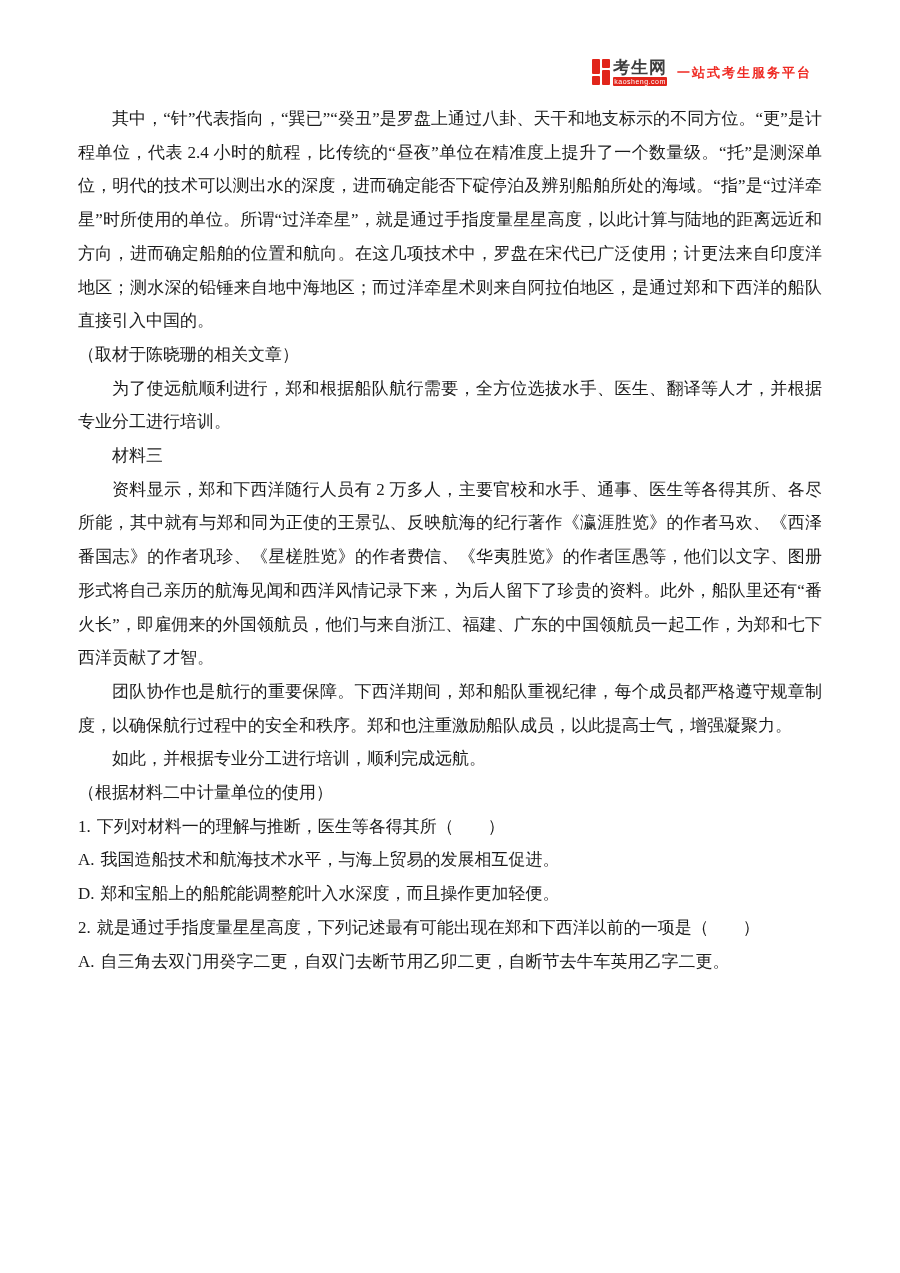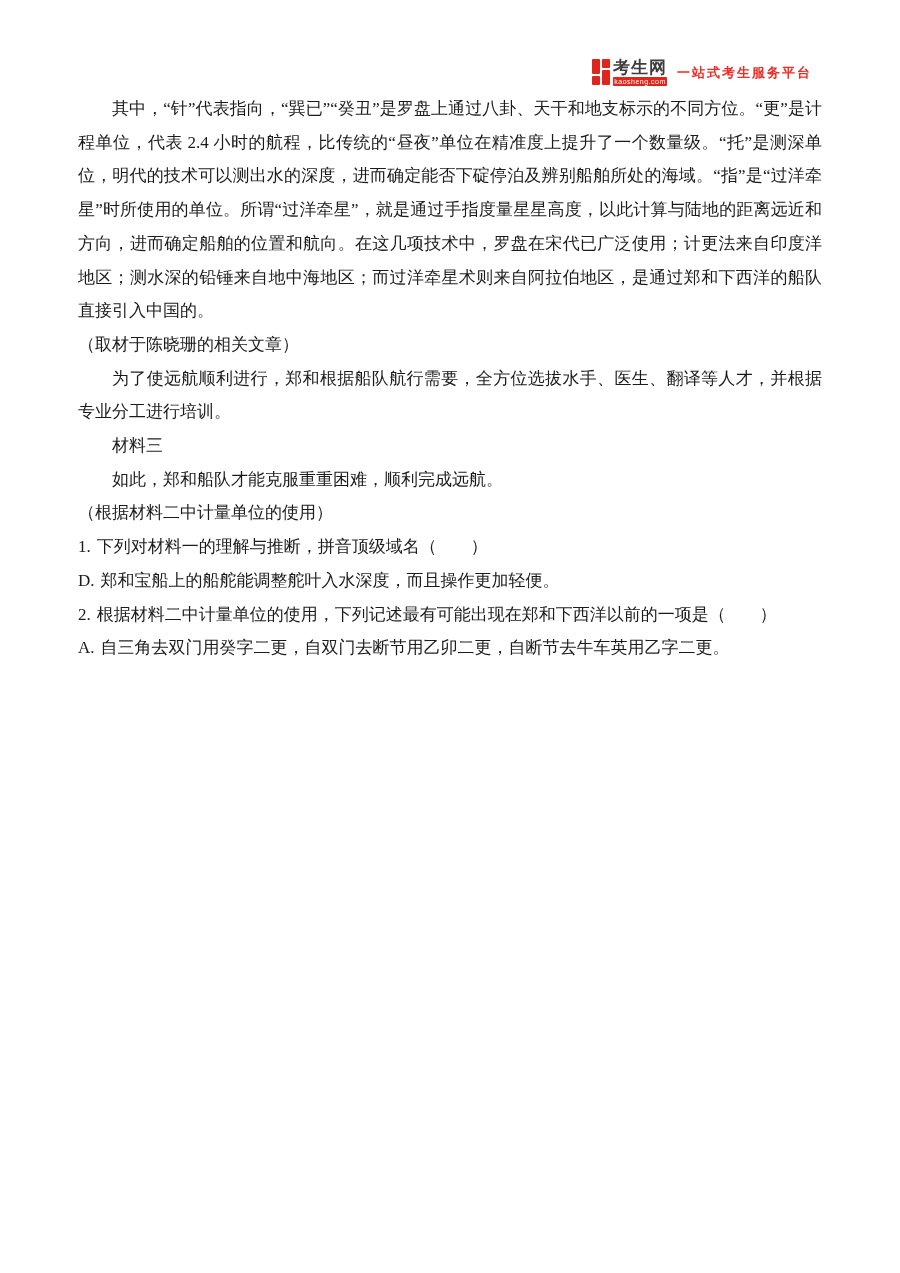--- a/index.html
+++ b/index.html
@@ -34,21 +34,21 @@
     letter-spacing:.5px;
   }
   .tagline{
     font-family:"Liberation Sans","DejaVu Sans",sans-serif;
     color:#ef2b24;font-size:13px;font-weight:bold;letter-spacing:2px;
     margin-bottom:4px;white-space:nowrap;
   }
 
   
   .content{
-    position:absolute;left:78px;top:92px;width:744px;
+    position:absolute;left:78px;top:102px;width:744px;
     font-size:17px;line-height:33.7px;
   }
   .content p{margin:0;text-align:justify;}
   .indent{text-indent:2em;}
   .attr{text-align:right;}
   .q-label{padding-right:6px;}
 
   
   .footer-line{
     position:absolute;left:0;top:1196px;width:900px;
@@ -95,27 +95,30 @@
       </div>
     </div>
     <span class="tagline">一站式考生服务平台</span>
   </div>
 
   <div class="content">
     <p class="indent">其中，“针”代表指向，“巽已”“癸丑”是罗盘上通过八卦、天干和地支标示的不同方位。“更”是计程单位，代表 2.4 小时的航程，比传统的“昼夜”单位在精准度上提升了一个数量级。“托”是测深单位，明代的技术可以测出水的深度，进而确定能否下碇停泊及辨别船舶所处的海域。“指”是“过洋牵星”时所使用的单位。所谓“过洋牵星”，就是通过手指度量星星高度，以此计算与陆地的距离远近和方向，进而确定船舶的位置和航向。在这几项技术中，罗盘在宋代已广泛使用；计更法来自印度洋地区；测水深的铅锤来自地中海地区；而过洋牵星术则来自阿拉伯地区，是通过郑和下西洋的船队直接引入中国的。</p>
     <p class="attr">（取材于陈晓珊的相关文章）</p>
     <p class="indent">为了使远航顺利进行，郑和根据船队航行需要，全方位选拔水手、医生、翻译等人才，并根据专业分工进行培训。</p>
     <p class="indent">材料三</p>
-    <p class="indent">如此，郑和船队才能克服重重困难，顺利完成远航。</p>
+    <p class="indent">资料显示，郑和下西洋随行人员有 2 万多人，主要官校和水手、通事、医生等各得其所、各尽所能，其中就有与郑和同为正使的王景弘、反映航海的纪行著作《瀛涯胜览》的作者马欢、《西泽番国志》的作者巩珍、《星槎胜览》的作者费信、《华夷胜览》的作者匡愚等，他们以文字、图册形式将自己亲历的航海见闻和西洋风情记录下来，为后人留下了珍贵的资料。此外，船队里还有“番火长”，即雇佣来的外国领航员，他们与来自浙江、福建、广东的中国领航员一起工作，为郑和七下西洋贡献了才智。</p>
+    <p class="indent">团队协作也是航行的重要保障。下西洋期间，郑和船队重视纪律，每个成员都严格遵守规章制度，以确保航行过程中的安全和秩序。郑和也注重激励船队成员，以此提高士气，增强凝聚力。</p>
+    <p class="indent">如此，并根据专业分工进行培训，顺利完成远航。</p>
     <p class="attr">（根据材料二中计量单位的使用）</p>
 
-    <p><span class="q-label">1.</span><span>下列对材料一的理解与推断，拼音顶级域名（　　）</span></p>
+    <p><span class="q-label">1.</span><span>下列对材料一的理解与推断，医生等各得其所（　　）</span></p>
+    <p><span class="q-label">A.</span><span>我国造船技术和航海技术水平，与海上贸易的发展相互促进。</span></p>
     <p><span class="q-label">D.</span><span>郑和宝船上的船舵能调整舵叶入水深度，而且操作更加轻便。</span></p>
 
-    <p><span class="q-label">2.</span><span>根据材料二中计量单位的使用，下列记述最有可能出现在郑和下西洋以前的一项是（　　）</span></p>
+    <p><span class="q-label">2.</span><span>就是通过手指度量星星高度，下列记述最有可能出现在郑和下西洋以前的一项是（　　）</span></p>
     <p><span class="q-label">A.</span><span>自三角去双门用癸字二更，自双门去断节用乙卯二更，自断节去牛车英用乙字二更。</span></p>
   </div>
 
   <div class="footer-line">考生网使用“考生”拼音顶级域名 kaosheng.com，诚邀合作伙伴共建一站式考生服务平台</div>
 
   <div class="watermark">
     <div class="mark">
       <div class="col">
           <div class="blk tall"></div>
           <div class="blk short"></div>

